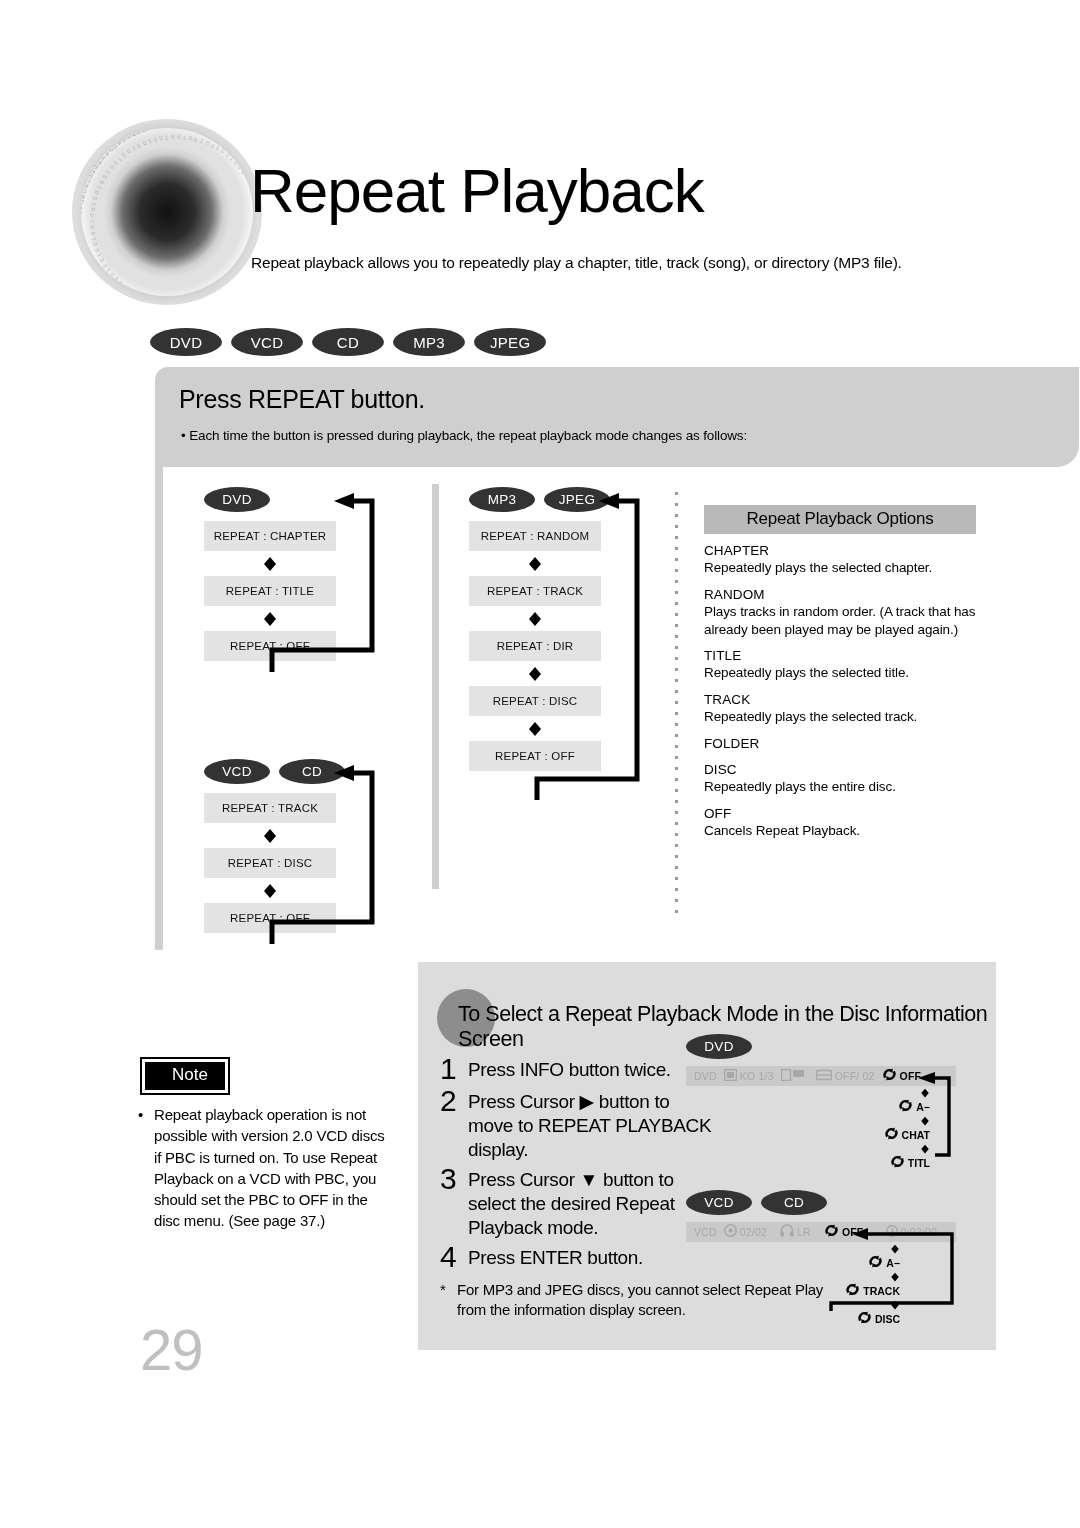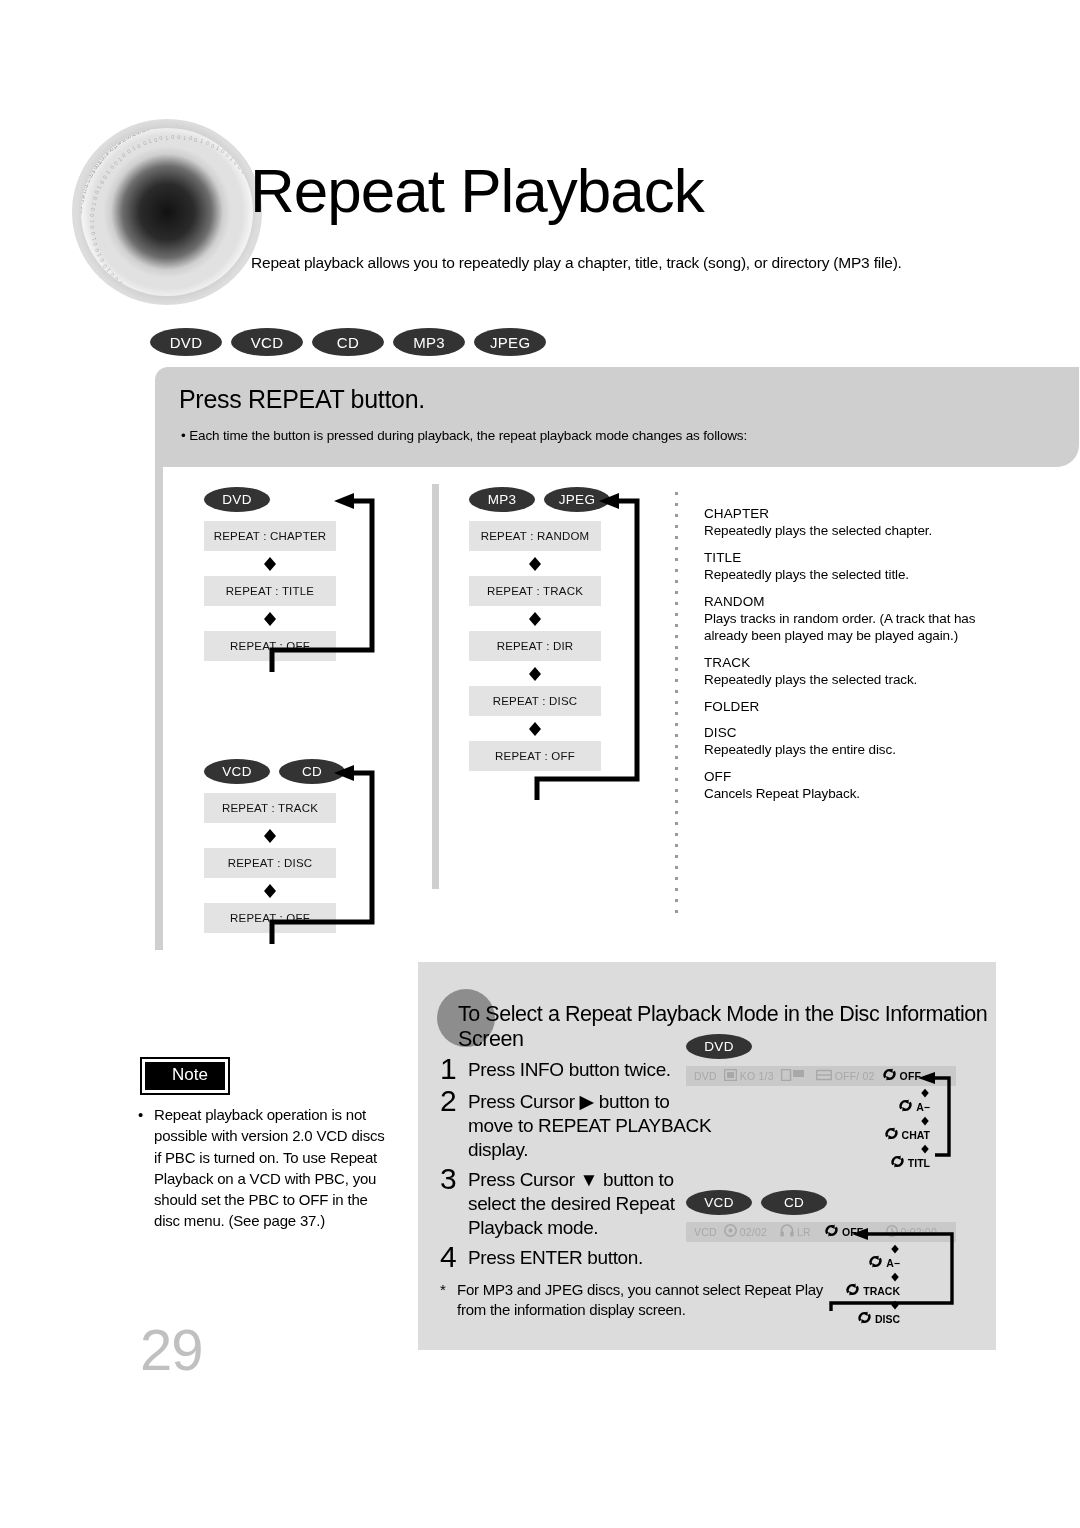--- a/index.html
+++ b/index.html
@@ -429,33 +429,34 @@
     <div class="fbox">REPEAT : OFF</div>
     <div class="loop" style="left:0;top:0;">
       <svg width="175" height="330" viewBox="0 0 175 330">
         <path d="M68 313 L68 292 L168 292 L168 14 L150 14" fill="none" stroke="#000" stroke-width="5"></path>
         <polygon points="130,14 150,6 150,22" fill="#000"></polygon>
       </svg>
     </div>
   </div>
 
   <div class="opts">
+    <div class="opts-title">Repeat Playback Options</div>
 
     <div class="opt">
       <div class="k">CHAPTER</div>
       <div class="v">Repeatedly plays the selected chapter.</div>
-    </div>
-    <div class="opt">
-      <div class="k">TITLE</div>
-      <div class="v">Repeatedly plays the selected title.</div>
     </div>
     <div class="opt">
       <div class="k">RANDOM</div>
       <div class="v">Plays tracks in random order.
 (A track that has already been played may be played again.)</div>
+    </div>
+    <div class="opt">
+      <div class="k">TITLE</div>
+      <div class="v">Repeatedly plays the selected title.</div>
     </div>
     <div class="opt">
       <div class="k">TRACK</div>
       <div class="v">Repeatedly plays the selected track.</div>
     </div>
     <div class="opt">
       <div class="k">FOLDER</div>
     </div>
     <div class="opt">
       <div class="k">DISC</div>

